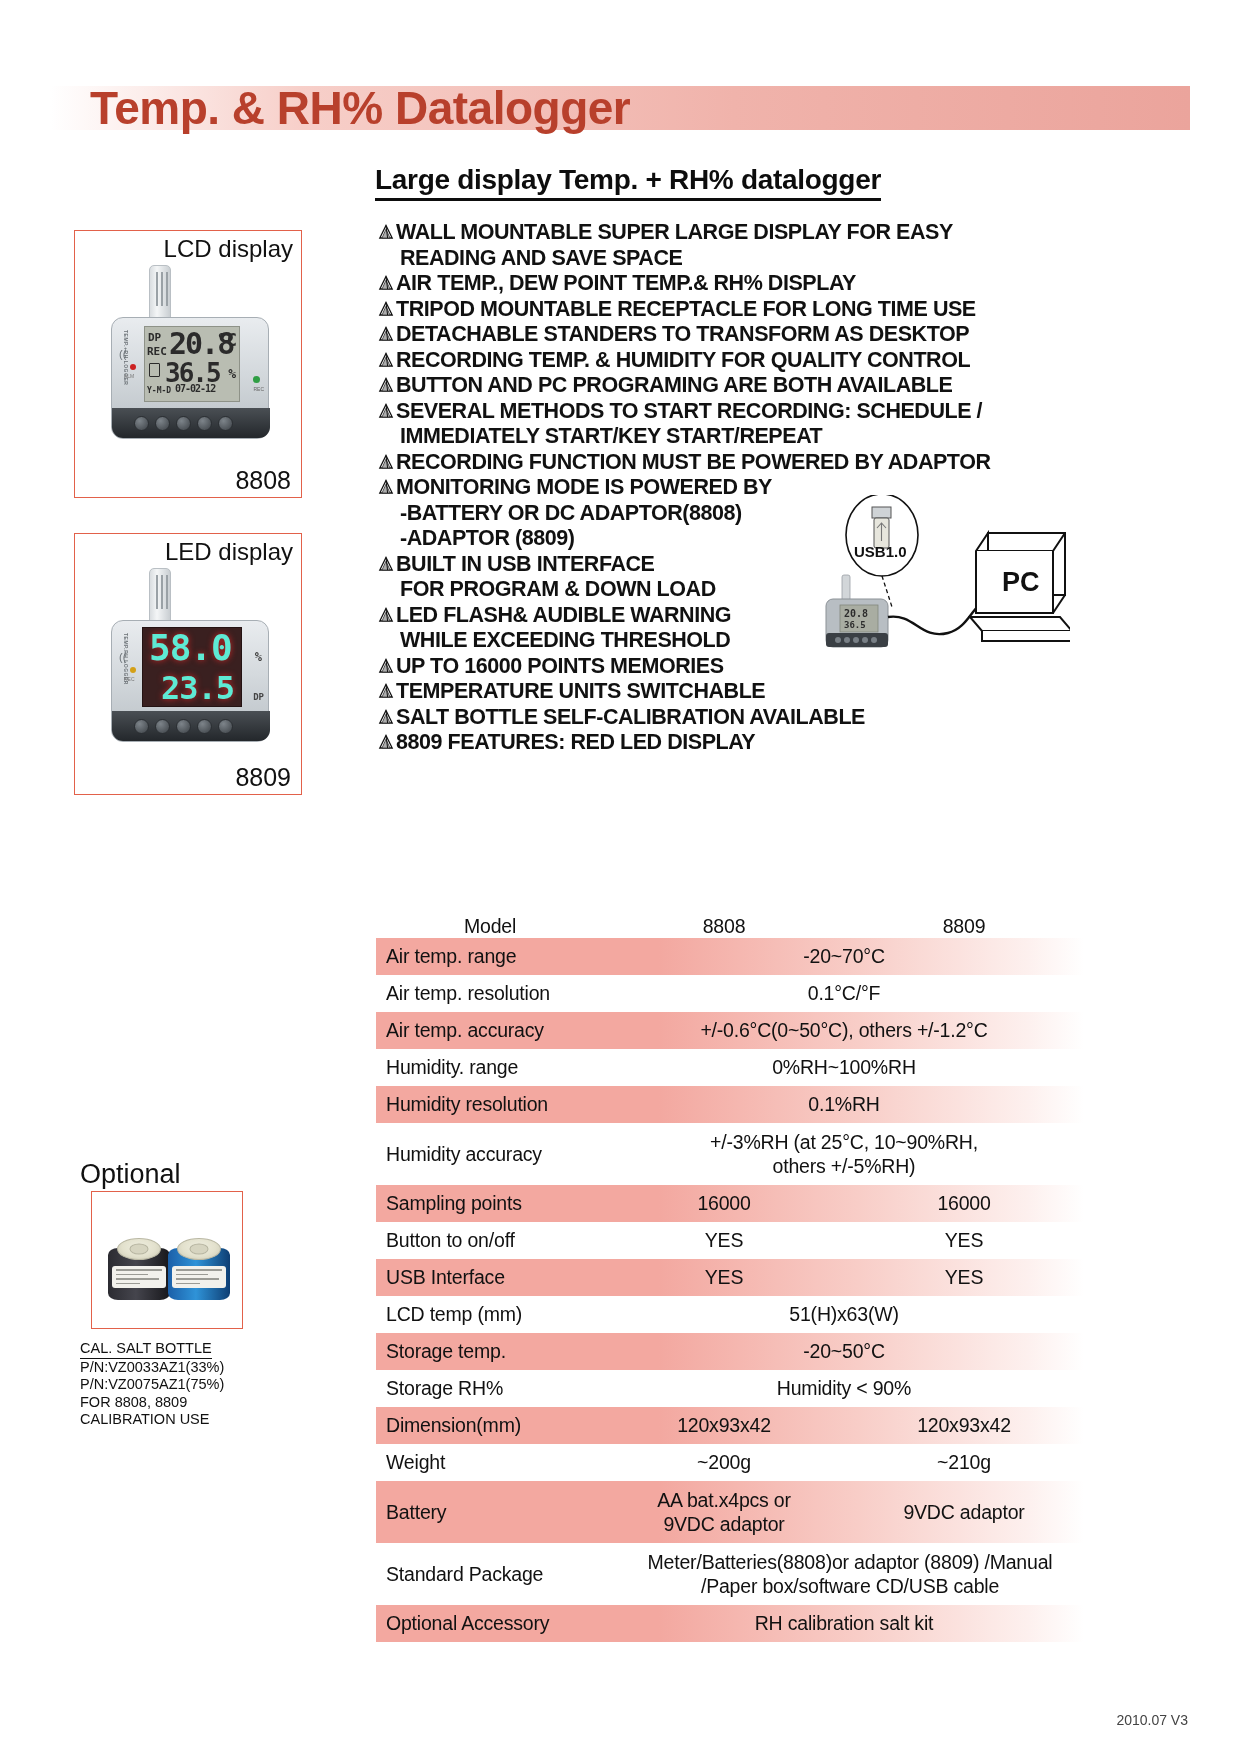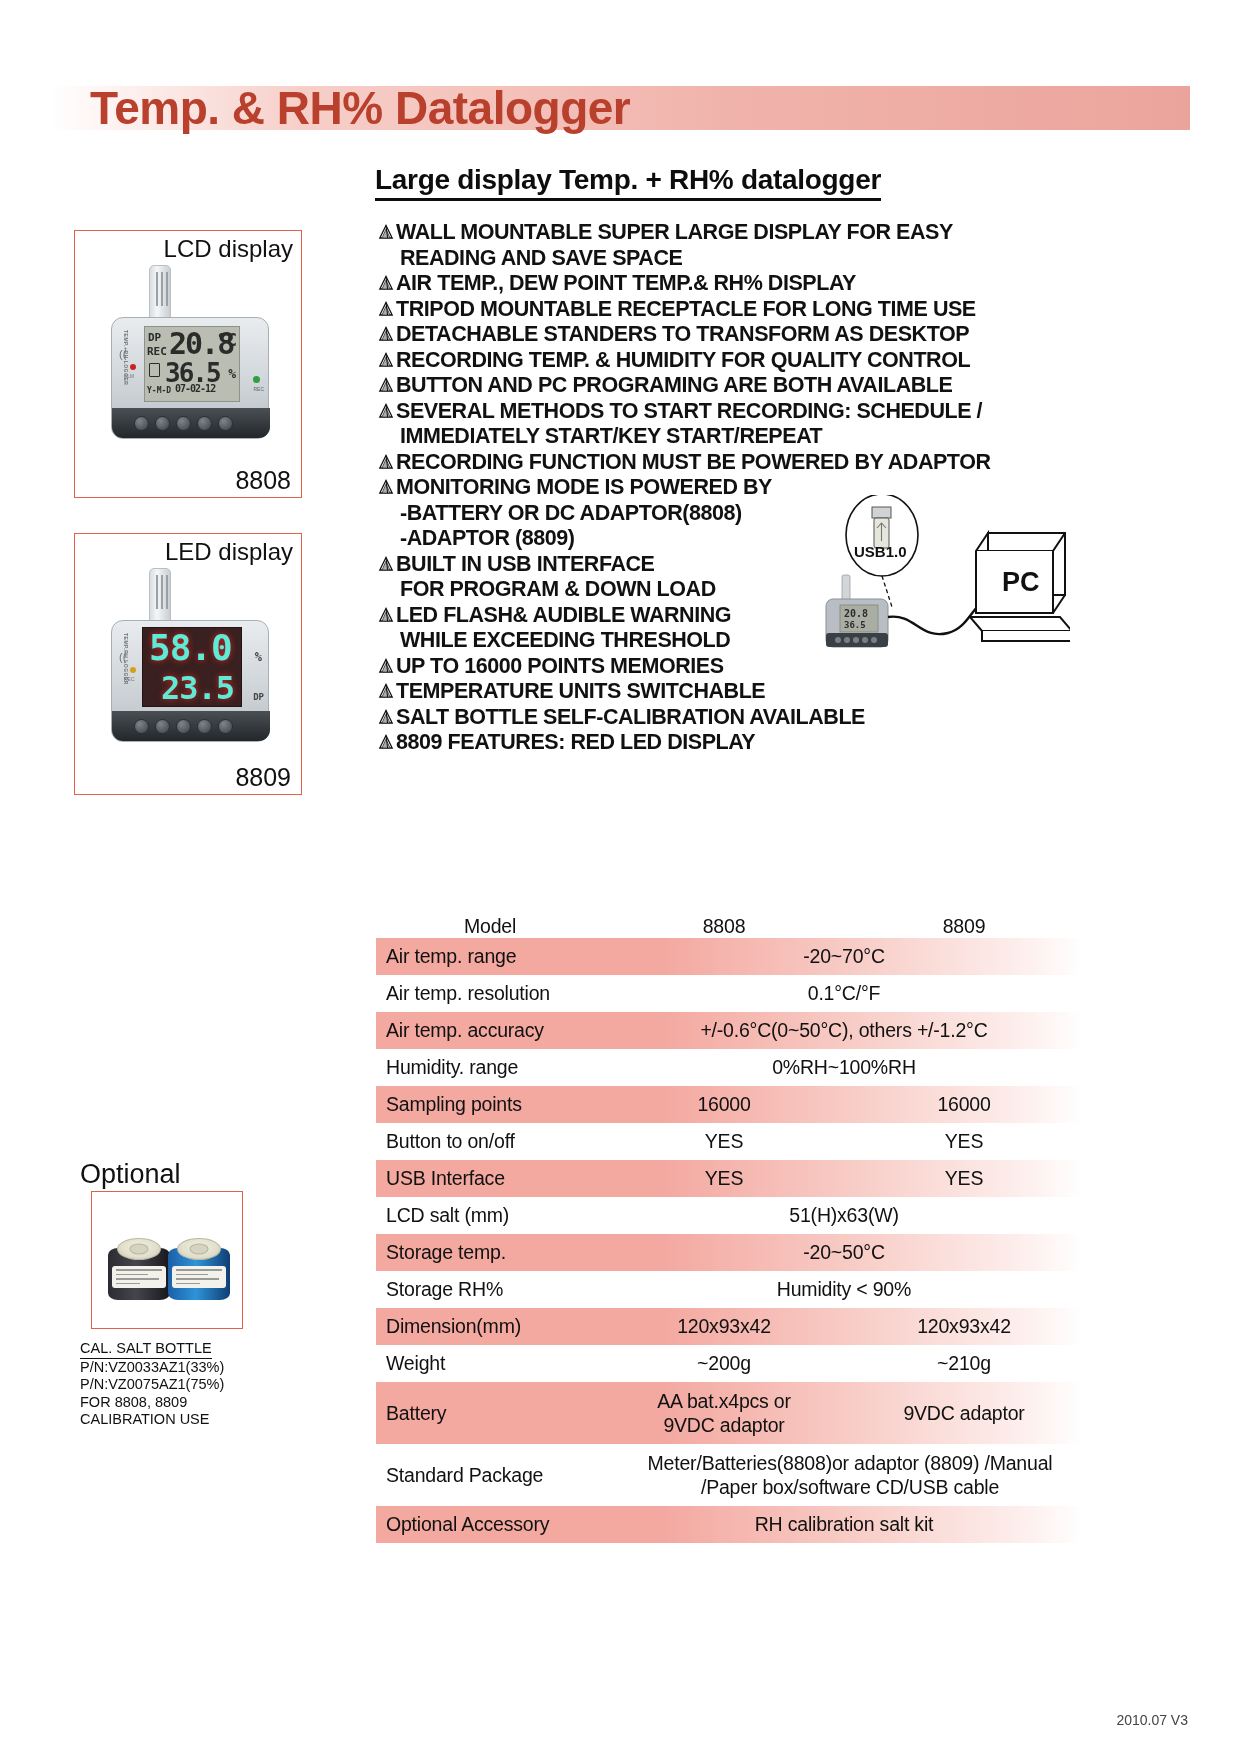--- a/index.html
+++ b/index.html
@@ -582,36 +582,45 @@
       </tr>
       <tr class="pink">
         <td class="c-label cell">Air temp. accuracy</td>
         <td colspan="2" class="c-span cell" style="white-space: pre-line;">+/-0.6°C(0~50°C), others +/-1.2°C</td>
       </tr>
       <tr class="plain">
         <td class="c-label cell">Humidity. range</td>
         <td colspan="2" class="c-span cell" style="white-space: pre-line;">0%RH~100%RH</td>
       </tr>
       <tr class="pink">
+        <td class="c-label cell">Humidity resolution</td>
+        <td colspan="2" class="c-span cell" style="white-space: pre-line;">0.1%RH</td>
+      </tr>
+      <tr class="plain">
+        <td class="c-label cell">Humidity accuracy</td>
+        <td colspan="2" class="c-span cell two-line" style="white-space: pre-line;">+/-3%RH (at 25°C, 10~90%RH,
+others +/-5%RH)</td>
+      </tr>
+      <tr class="pink">
         <td class="c-label cell">Sampling points</td>
         <td class="c-8808 cell" style="white-space: pre-line;">16000</td>
         <td class="c-8809 cell" style="white-space: pre-line;">16000</td>
       </tr>
       <tr class="plain">
         <td class="c-label cell">Button to on/off</td>
         <td class="c-8808 cell" style="white-space: pre-line;">YES</td>
         <td class="c-8809 cell" style="white-space: pre-line;">YES</td>
       </tr>
       <tr class="pink">
         <td class="c-label cell">USB Interface</td>
         <td class="c-8808 cell" style="white-space: pre-line;">YES</td>
         <td class="c-8809 cell" style="white-space: pre-line;">YES</td>
       </tr>
       <tr class="plain">
-        <td class="c-label cell">LCD salt (mm)</td>
+        <td class="c-label cell">LCD temp (mm)</td>
         <td colspan="2" class="c-span cell" style="white-space: pre-line;">51(H)x63(W)</td>
       </tr>
       <tr class="pink">
         <td class="c-label cell">Storage temp.</td>
         <td colspan="2" class="c-span cell" style="white-space: pre-line;">-20~50°C</td>
       </tr>
       <tr class="plain">
         <td class="c-label cell">Storage RH%</td>
         <td colspan="2" class="c-span cell" style="white-space: pre-line;">Humidity &lt; 90%</td>
       </tr>

